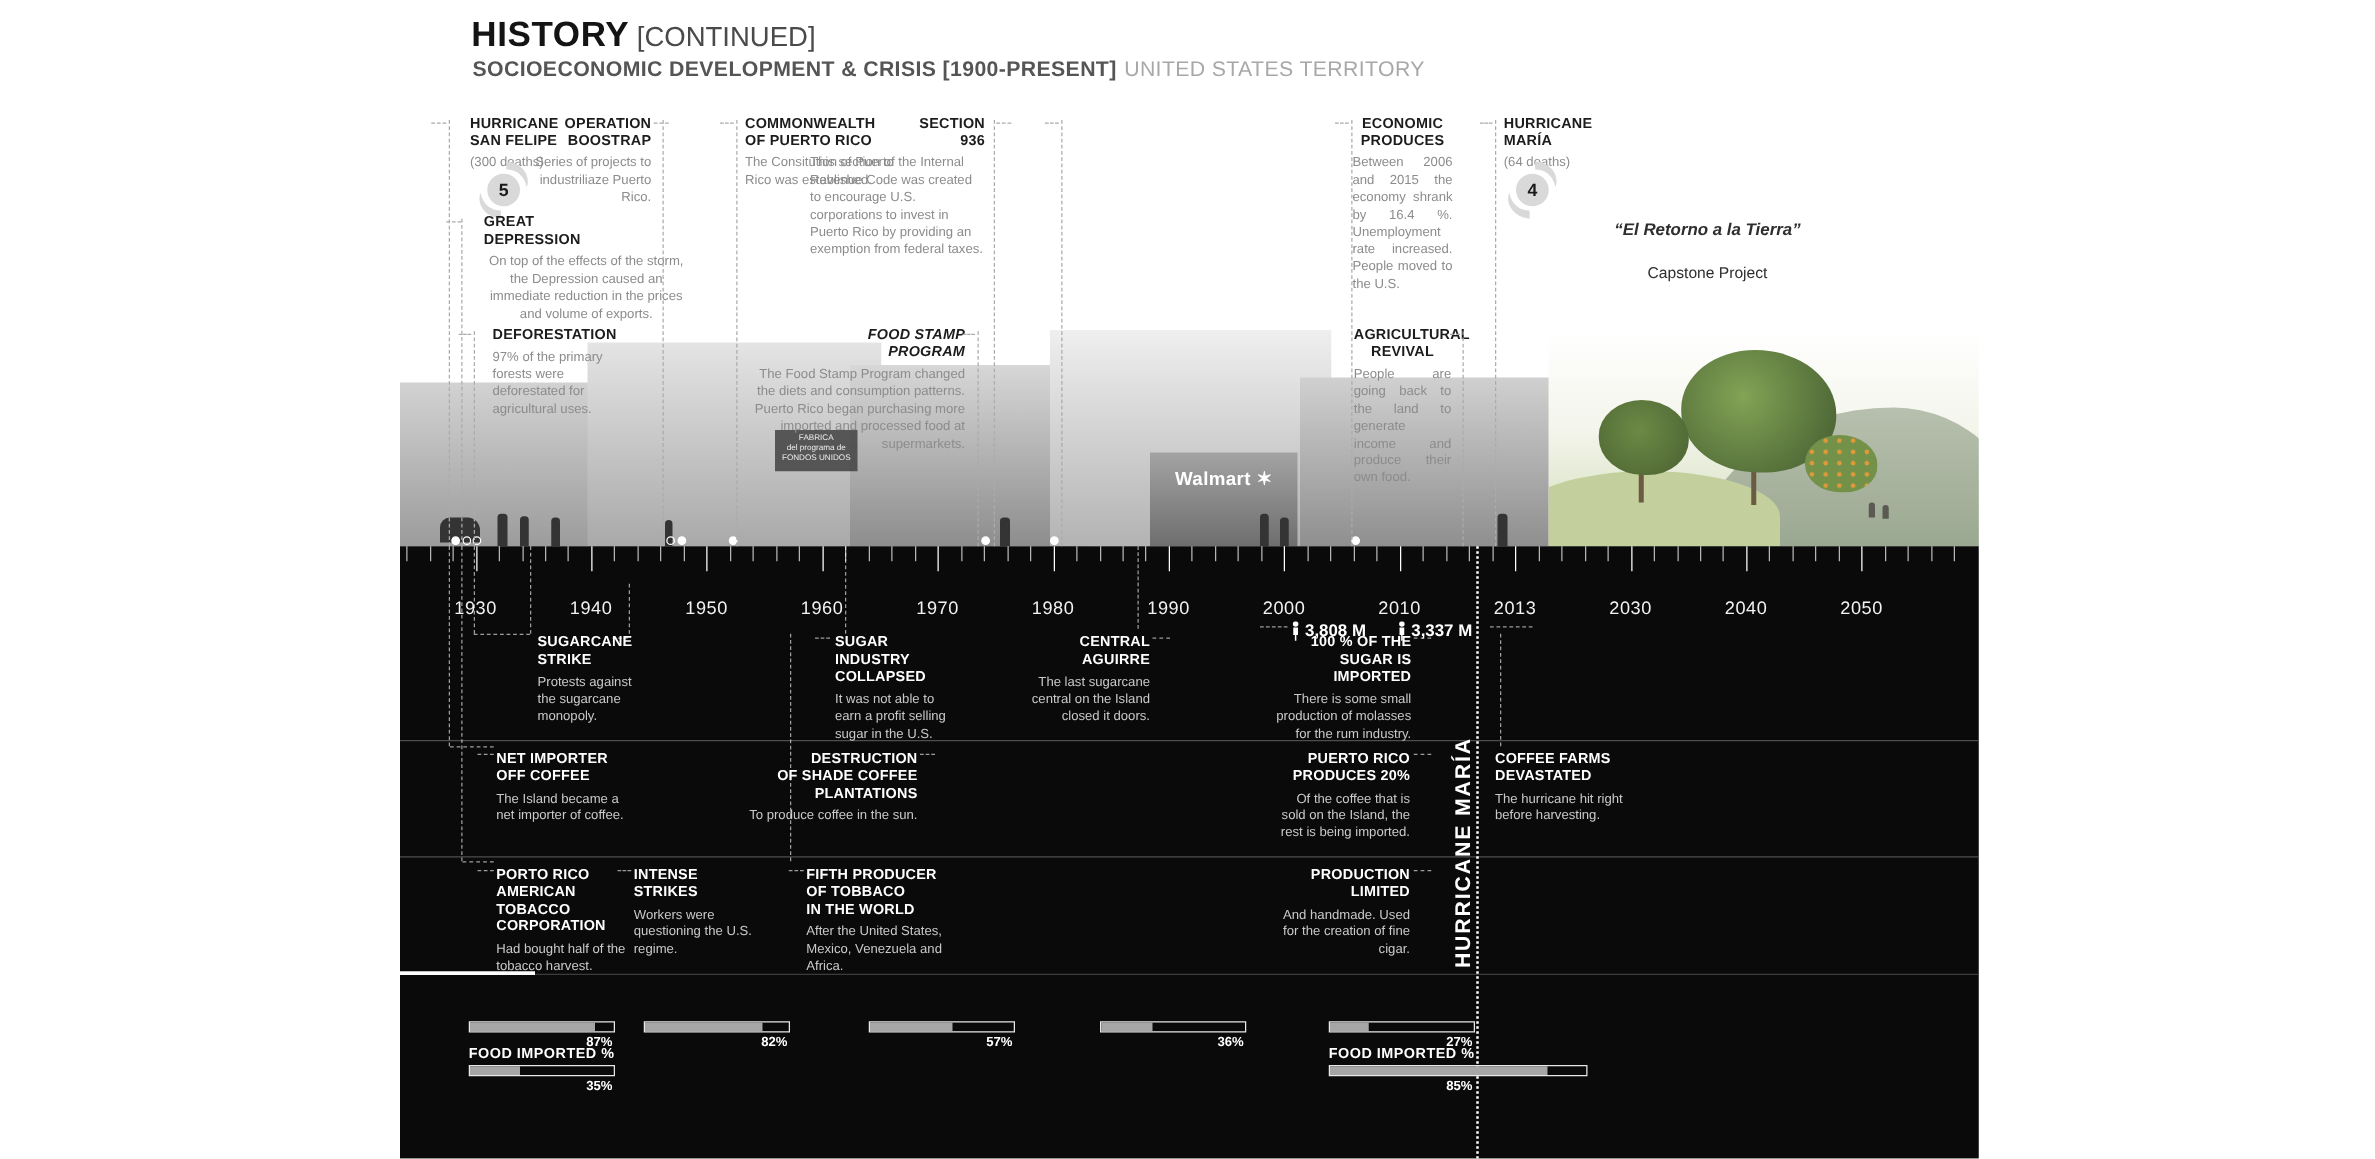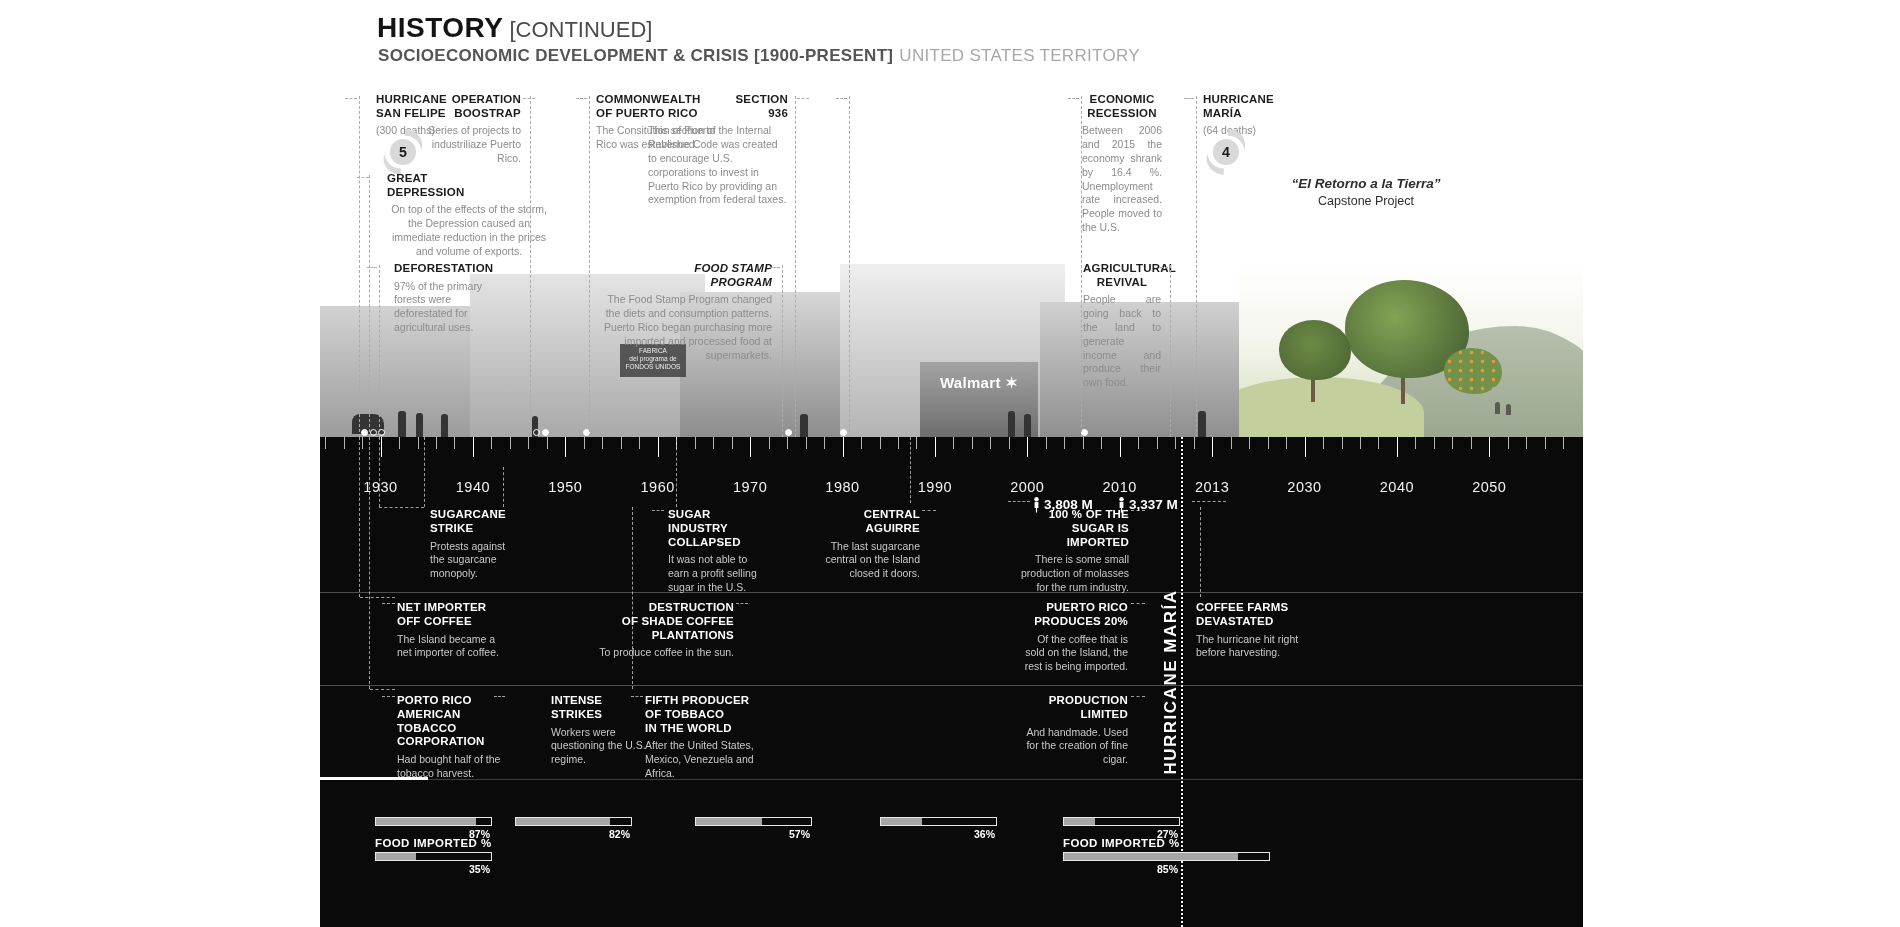--- a/index.html
+++ b/index.html
@@ -12,21 +12,21 @@
   .s-row{position:absolute;left:378px;top:46px;white-space:nowrap;}
   .s-bold{font-size:17px;font-weight:700;color:#555;letter-spacing:.3px;}
   .s-light{font-size:17px;font-weight:400;color:#a8a8a8;margin-left:6px;letter-spacing:.3px;}
   
   .ann{position:absolute;}
   .ann .h{font-size:11.5px;font-weight:700;color:#1c1c1c;line-height:1.18;letter-spacing:.2px;white-space:pre-line;}
   .ann .p{font-size:10.5px;color:#8c8c8c;line-height:1.32;margin-top:4px;}
   .ann .d{font-size:10.5px;color:#8c8c8c;margin-top:4px;}
   .quote{position:absolute;left:1290px;top:176px;width:152px;text-align:center;color:#2e2e2e;}
   .quote .q1{font-size:13.5px;font-style:italic;font-weight:600;}
-  .quote .q2{font-size:12.5px;margin-top:3px;}
+  .quote .q2{font-size:12.5px;margin-top:20px;}
   .hicon{position:absolute;width:44px;height:48px;}
   
   .vdash{position:absolute;width:0;border-left:1px dashed #ababab;}
   .hdash{position:absolute;height:0;border-top:1px dashed #ababab;}
   .vdash.w{border-left:1px dashed rgba(255,255,255,.6);}
   .hdash.w{border-top:1px dashed rgba(255,255,255,.6);}
   
   #photos{position:absolute;left:320px;top:264px;width:1263px;height:173px;}
   .ph{position:absolute;}
   .sil{position:absolute;background:#343434;border-radius:3px 3px 0 0;}
@@ -272,21 +272,21 @@
         <div class="h">COFFEE FARMS
 DEVASTATED</div>
         <div class="p">The hurricane hit right before harvesting.</div>
       </div>
       <div class="ritem" style="left: 77px; top: 257px; width: 108px; text-align: left;">
         <div class="h">PORTO RICO
 AMERICAN TOBACCO
 CORPORATION</div>
         <div class="p">Had bought half of the tobacco harvest.</div>
       </div>
-      <div class="ritem" style="left: 187px; top: 257px; width: 100px; text-align: left; margin-left: 44px;">
+      <div class="ritem" style="left: 187px; top: 257px; width: 100px; text-align: left;">
         <div class="h">INTENSE
 STRIKES</div>
         <div class="p">Workers were questioning the U.S. regime.</div>
       </div>
       <div class="ritem" style="left: 325px; top: 257px; width: 110px; text-align: left;">
         <div class="h">FIFTH PRODUCER
 OF TOBBACO
 IN THE WORLD</div>
         <div class="p">After the United States, Mexico, Venezuela and Africa.</div>
       </div>
@@ -385,21 +385,21 @@
 936</div>
       <div class="p" style="">This section of the Internal Revenue Code was created to encourage U.S. corporations to invest in Puerto Rico by providing an exemption from federal taxes.</div>
     </div>
     <div class="ann" style="left: 598px; top: 262px; width: 174px;">
       <div class="h" style="text-align: right; font-style: italic;">FOOD STAMP
 PROGRAM</div>
       <div class="p" style="text-align: right;">The Food Stamp Program changed the diets and consumption patterns. Puerto Rico began purchasing more imported and processed food at supermarkets.</div>
     </div>
     <div class="ann" style="left: 1082px; top: 93px; width: 80px;">
       <div class="h" style="text-align: center;">ECONOMIC
-RECESSION</div>
+PRODUCES</div>
       <div class="p" style="text-align: justify;">Between 2006 and 2015 the economy shrank by 16.4 %. Unemployment rate increased. People moved to the U.S.</div>
     </div>
     <div class="ann" style="left: 1083px; top: 262px; width: 78px;">
       <div class="h" style="text-align: center;">AGRICULTURAL
 REVIVAL</div>
       <div class="p" style="text-align: justify;">People are going back to the land to generate income and produce their own food.</div>
     </div>
     <div class="ann" style="left: 1203px; top: 93px; width: 100px;">
       <div class="h" style="text-align: left;">HURRICANE
 MARÍA</div>

